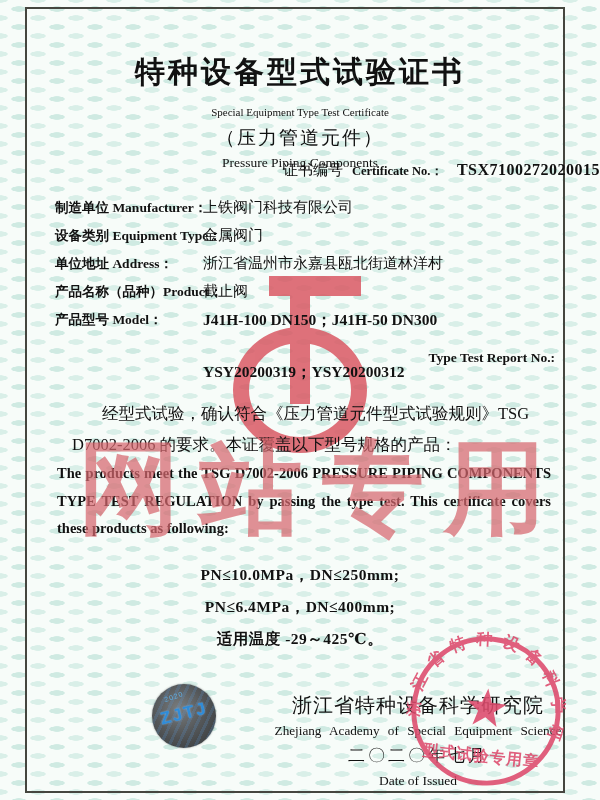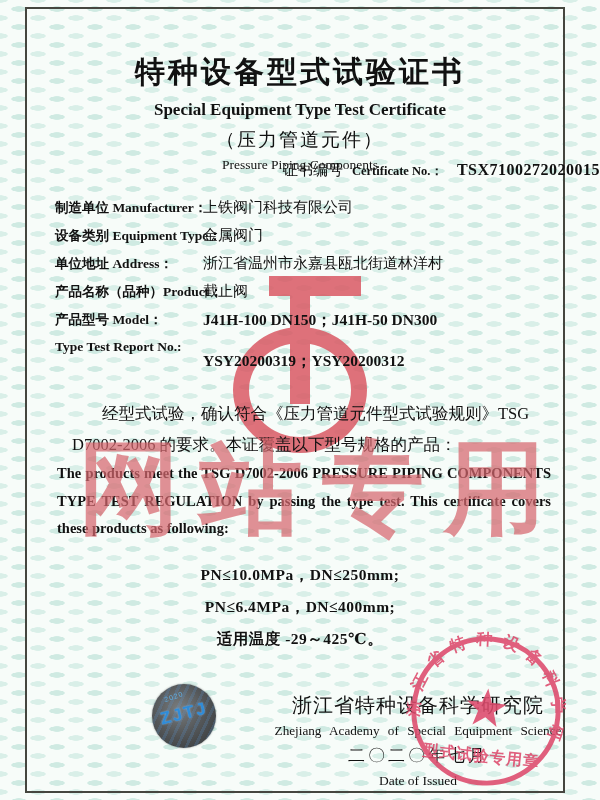--- a/index.html
+++ b/index.html
@@ -13,33 +13,33 @@
     background-size:38px 18px,38px 18px;
     background-position:0 0,19px 9px;
   }
   .frame{
     position:absolute;left:25px;top:7px;width:540px;height:786px;
     border:2px solid #45463f;box-sizing:border-box;z-index:0;
   }
   
   .header{position:absolute;left:60px;top:52px;width:480px;text-align:center;z-index:2;}
   .title-cn{font-size:30px;font-weight:bold;letter-spacing:3px;}
-  .title-en{font-size:17px;font-weight:bold;margin-top:7px;}
+  .title-en{font-size:11px;font-weight:normal;margin-top:13px;}
   .subtitle-cn{font-size:19px;margin-top:7px;letter-spacing:2px;}
   .subtitle-en{font-size:13.5px;font-weight:normal;margin-top:4px;}
   .certno-line{position:absolute;left:283px;top:161px;white-space:nowrap;z-index:2;}
   .certno-label-cn{font-size:15px;font-family:Liberation Serif, serif;}
   .certno-label-en{font-size:12.5px;font-weight:bold;margin-left:5px;}
   .certno-value{font-size:16px;font-weight:bold;margin-left:10px;letter-spacing:.5px;}
   
   .fields{position:absolute;left:55px;top:198px;width:500px;z-index:2;}
   .frow{position:relative;height:28px;}
   .frow.tall{height:44px;}
   .flabel{font-size:13.5px;font-weight:bold;white-space:nowrap;}
-  .flabel2{font-size:13.5px;font-weight:bold;white-space:nowrap;margin-top:1px;}
+  .flabel2{font-size:13.5px;font-weight:bold;white-space:nowrap;margin-top:12px;text-align:right;}
   .fvalue{position:absolute;left:148px;top:0;font-size:15px;white-space:nowrap;}
   .fvalue.bold{font-weight:bold;font-size:15.5px;}
   .frow.tall .fvalue{top:12px;}
   
   .para-cn{position:absolute;left:72px;top:398px;width:494px;font-size:16.5px;line-height:31px;text-indent:30px;z-index:2;}
   .para-en{position:absolute;left:57px;top:460px;width:494px;font-size:14.5px;font-weight:bold;line-height:27.5px;text-align:justify;z-index:2;}
   
   .specs{position:absolute;left:0;top:565px;width:600px;text-align:center;z-index:2;}
   .spec-line{font-size:15.5px;font-weight:bold;margin-bottom:11px;letter-spacing:.5px;}
   

